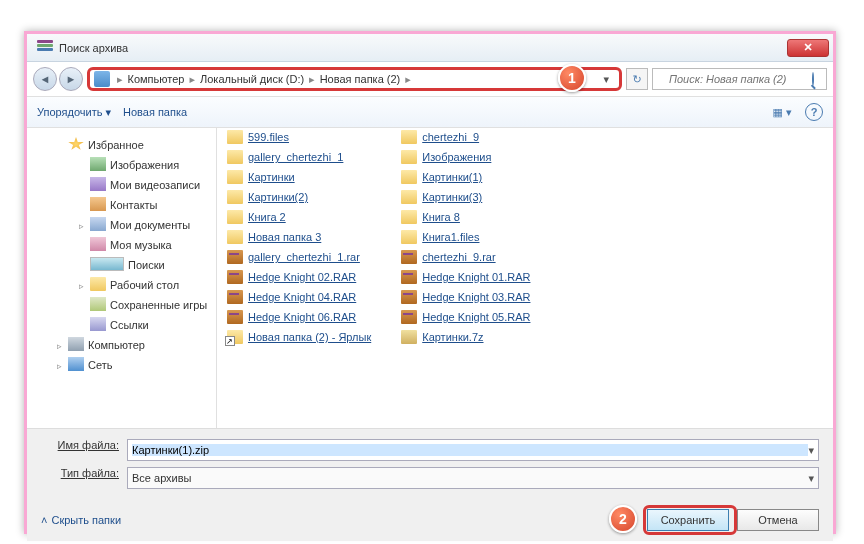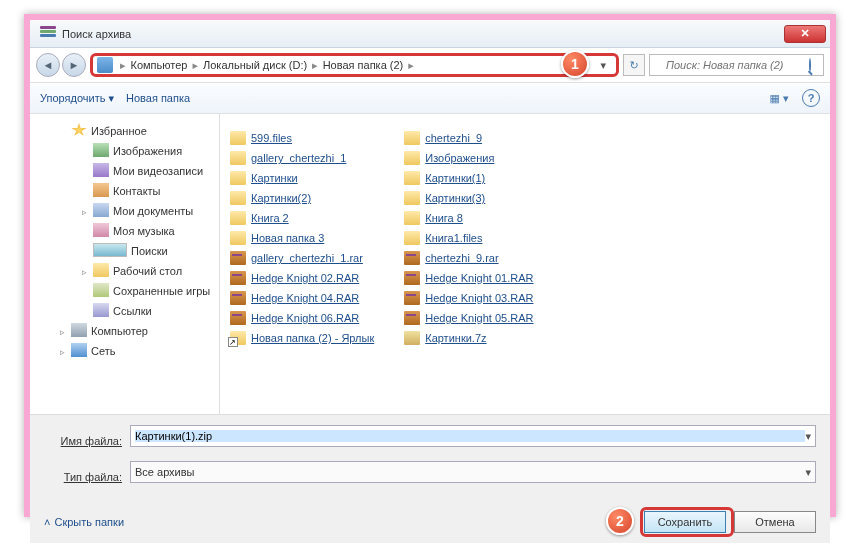--- a/index.html
+++ b/index.html
@@ -1,17 +1,17 @@
 <!DOCTYPE html>
 <html><head>
 <meta charset="utf-8">
 <style>
 *{box-sizing:border-box;margin:0;padding:0;font-family:"Segoe UI",Tahoma,sans-serif;font-size:11px}
 body{background:#fff;width:864px;height:544px;position:relative;overflow:hidden}
-.dialog{position:absolute;left:24px;top:14px;width:812px;height:503px;border:6px solid #f9a8d4;background:#fff;box-shadow:0 0 8px rgba(0,0,0,.3)}
+.dialog{position:absolute;left:24px;top:31px;width:812px;height:503px;border:3px solid #f9a8d4;background:#fff;box-shadow:0 0 8px rgba(0,0,0,.3)}
 .titlebar{height:28px;background:linear-gradient(#f8fafb,#e6eef5);display:flex;align-items:center;padding:0 4px;border-bottom:1px solid #c8d4e0}
 .titlebar .ico{width:16px;height:16px;margin:0 6px;display:flex;flex-direction:column}
 .titlebar .ico span{height:3px;margin-bottom:1px;border-radius:1px}
 .titlebar .ico .b1{background:#8b4789}
 .titlebar .ico .b2{background:#6fa86f}
 .titlebar .ico .b3{background:#4a7bb0}
 .titlebar .ttl{flex:1;color:#333}
 .closebtn{width:42px;height:18px;background:linear-gradient(#e77,#c33);border:1px solid #a33;border-radius:3px;color:#fff;text-align:center;line-height:14px;font-weight:bold;cursor:pointer}
 .navrow{height:34px;display:flex;align-items:center;padding:3px 6px;gap:4px;position:relative}
 .navbtns{display:flex;gap:2px}
@@ -44,34 +44,34 @@
 .fico.img{background:linear-gradient(#b8e0b8,#6fa86f)}
 .fico.user{background:linear-gradient(#f5c890,#d89850)}
 .fico.vid{background:linear-gradient(#c8b8e8,#9878c8)}
 .fico.doc{background:linear-gradient(#c8d8f0,#88a8d0)}
 .fico.mus{background:linear-gradient(#f0c8d8,#d088a8)}
 .fico.search{background:linear-gradient(#c8e8f0,#78b8d0)}
 .fico.game{background:linear-gradient(#e0e8c8,#b0c878)}
 .fico.link{background:linear-gradient(#d8d8f0,#9898d0)}
 .fico.comp{background:linear-gradient(#d0d8e0,#90a0b0)}
 .fico.net{background:linear-gradient(#b0d0f0,#5090d0)}
-.filearea{flex:1;padding:15px 10px;overflow:hidden}
+.filearea{flex:1;padding:0 10px;overflow:hidden}
 .filecols{display:flex;gap:30px}
 .filecol{display:flex;flex-direction:column;gap:2px}
 .file-item{display:flex;align-items:center;height:18px;cursor:pointer}
 .file-item .fic{width:16px;height:14px;margin-right:5px;display:inline-block;border-radius:1px}
 .fic.fld{background:linear-gradient(#fde9a8,#f0c860)}
 .fic.rar{background:linear-gradient(#d89850,#b06820);position:relative}
 .fic.rar:before{content:"";position:absolute;left:2px;top:3px;width:10px;height:2px;background:#8b4789}
 .fic.sz{background:linear-gradient(#f0e0a0,#d0b060)}
 .fic.lnk{background:linear-gradient(#fde9a8,#f0c860);position:relative}
 .fic.lnk:after{content:"↗";position:absolute;bottom:-2px;left:-2px;font-size:8px;background:#fff;width:8px;height:8px;border:1px solid #888}
 .file-item .fn{color:#1e4e8c;text-decoration:underline}
 .bottomform{padding:10px 14px 6px;background:#f0f0f0;border-top:1px solid #ddd}
-.frow{display:flex;align-items:flex-end;margin-bottom:14px}
+.frow{display:flex;align-items:flex-start;margin-bottom:6px}
 .flabel{width:86px;text-align:right;padding-right:8px;color:#333;text-decoration:underline}
 .finput{flex:1;height:22px;border:1px solid #aab;background:#fff;padding:0 4px;display:flex;align-items:center}
 .finput input{flex:1;border:none;outline:none;background:#cde6ff;color:#000}
 .finput.sel{background:#fafafa;color:#333;justify-content:space-between}
 .dd{color:#555;cursor:pointer}
 .footer{display:flex;align-items:center;padding:8px 14px 10px;background:#f0f0f0;position:relative}
 .hidefolder{display:flex;align-items:center;gap:4px;color:#1e4e8c;cursor:pointer}
 .footer-spacer{flex:1}
 .btnwrap{position:relative;display:flex;gap:8px;align-items:center}
 .savehi{position:absolute;left:-4px;top:-4px;right:82px;bottom:-4px;border:3px solid #d63838;border-radius:6px;pointer-events:none}

